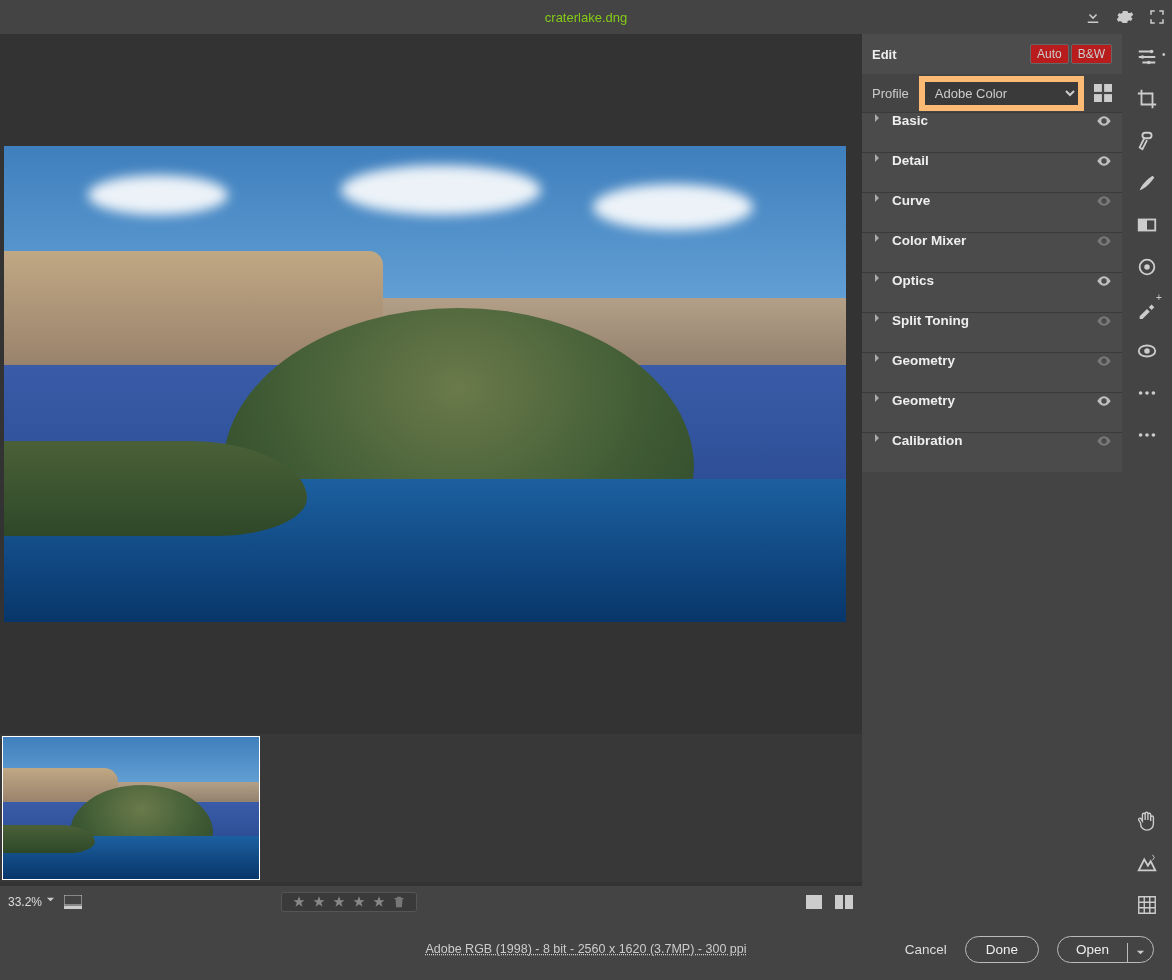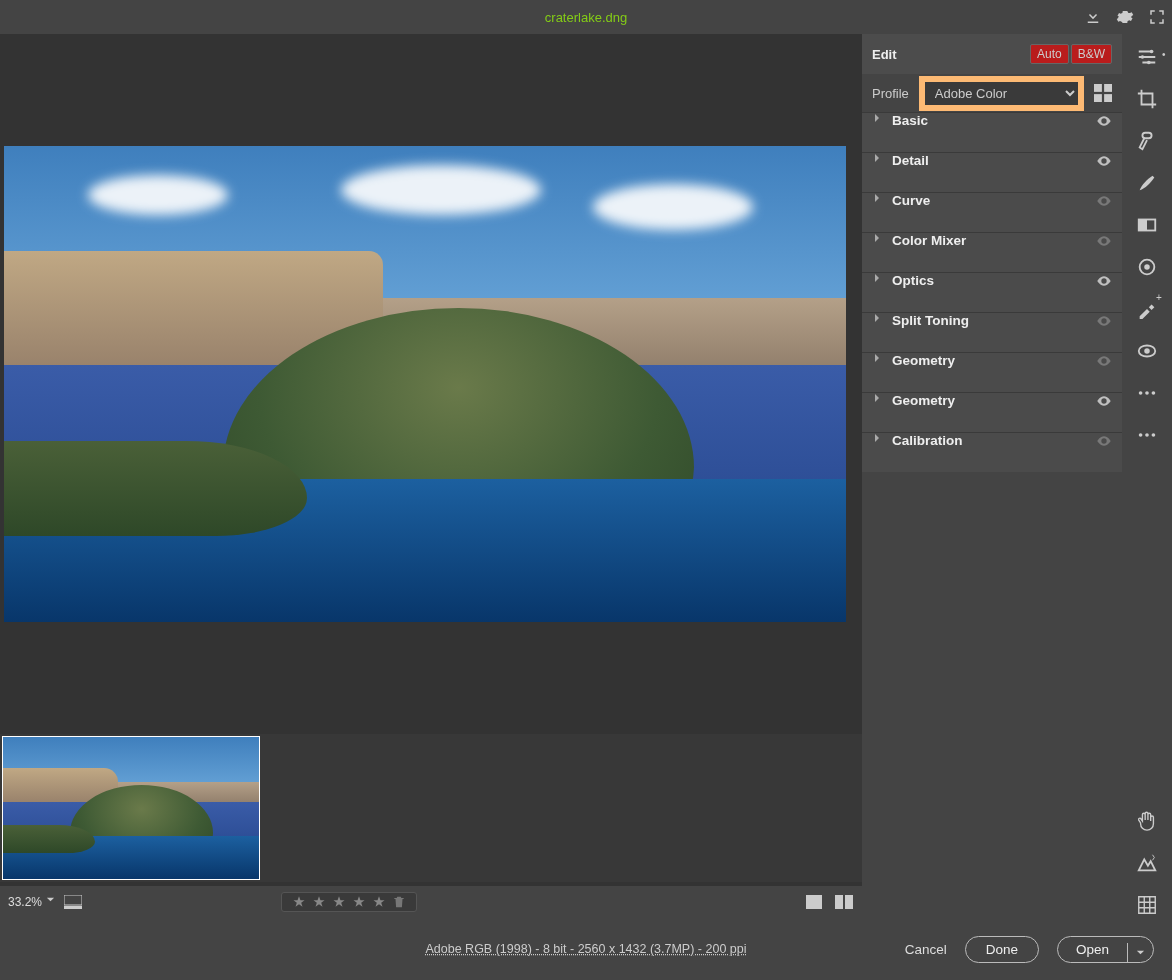--- a/index.html
+++ b/index.html
@@ -338,21 +338,21 @@
       </svg>
     </div>
   <div class="tool-wrap">
       <svg class="tool" viewBox="0 0 24 24">
         <path d="M3 3h18v18H3zM3 9h18M3 15h18M9 3v18M15 3v18" stroke="#ccc" fill="none" stroke-width="1.5"></path>
       </svg>
     </div>
 </div>
 
 <div class="footer">
-  <span class="meta">Adobe RGB (1998) - 8 bit - 2560 x 1432 (3.7MP) - 200 ppi</span>
+  <span class="meta">Adobe RGB (1998) - 8 bit - 2560 x 1620 (3.7MP) - 300 ppi</span>
   <div class="actions">
     <span class="linkbtn">Cancel</span>
     <span class="pillbtn">Done</span>
     <span class="pillbtn split">
       <span class="lbl">Open</span>
       <span class="drop">
           <svg class="chevdown" viewBox="0 0 10 10">
             <path d="M1 3l4 4 4-4z"></path>
           </svg>
         </span>

